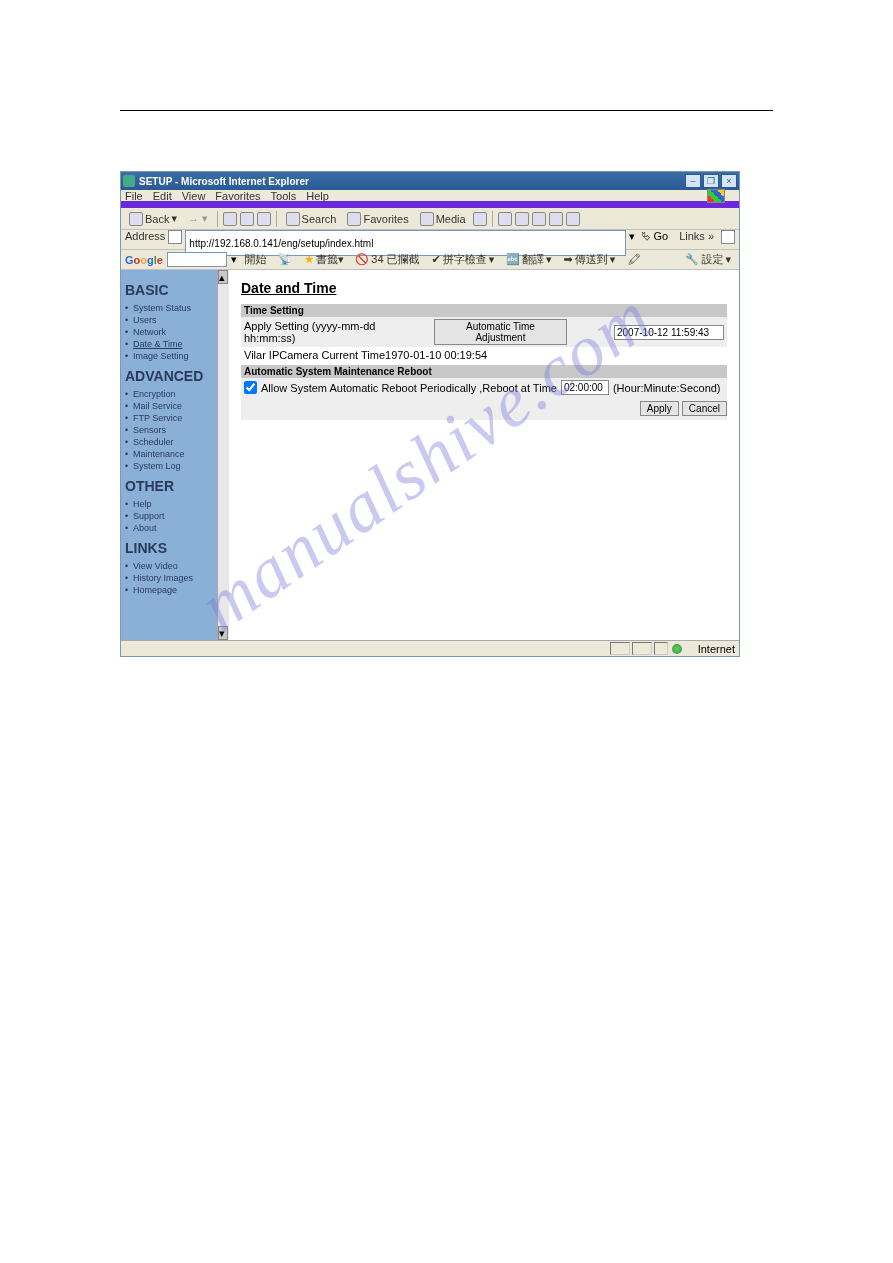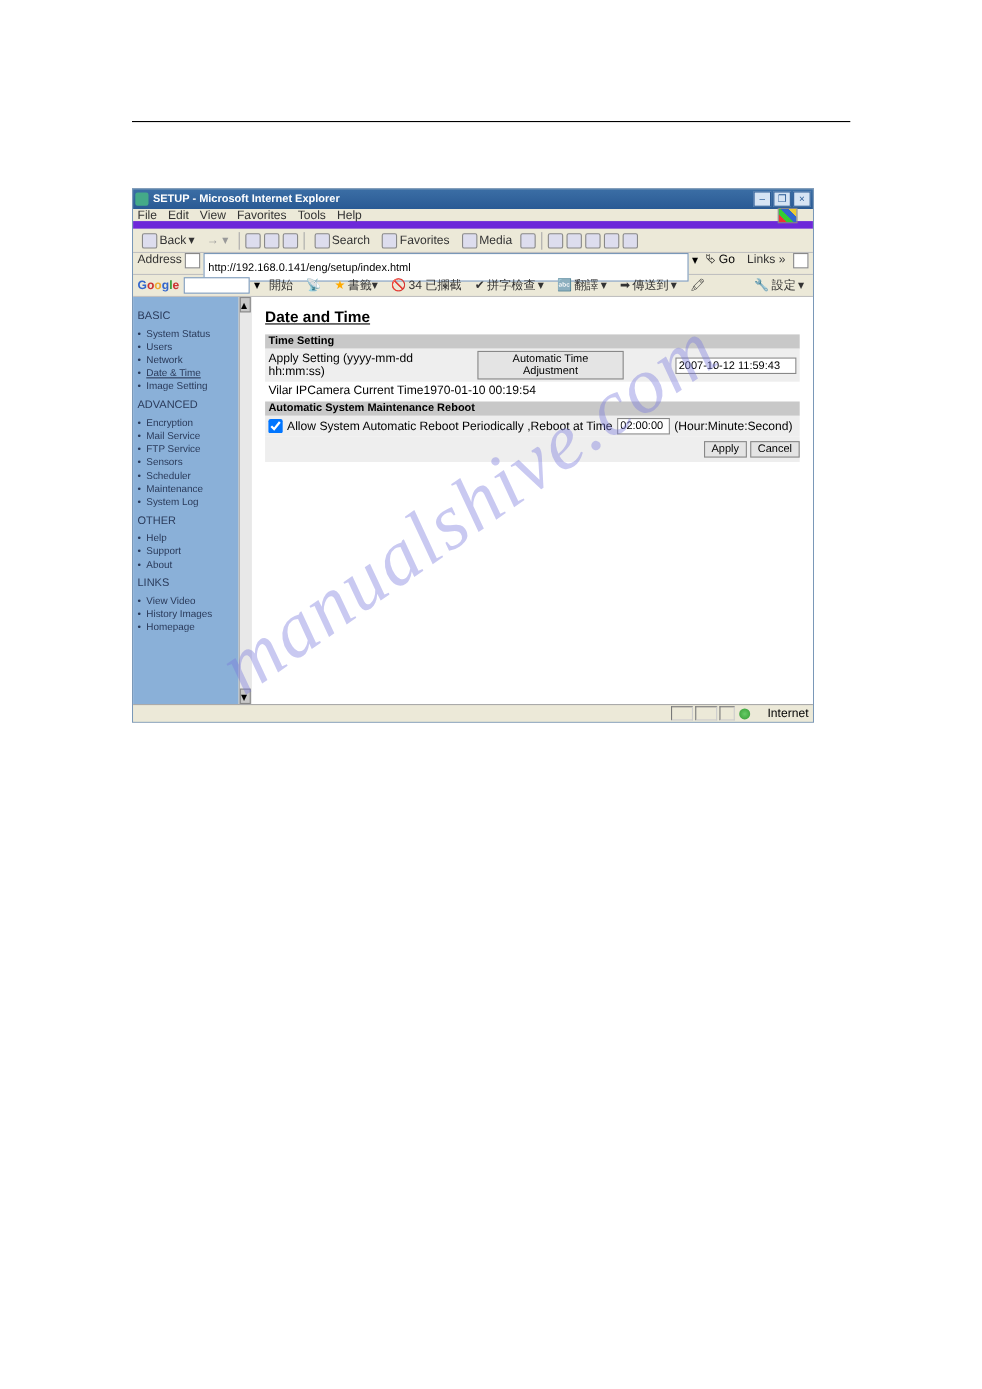--- a/index.html
+++ b/index.html
@@ -32,21 +32,21 @@
 .googlebar .glogo .b { color: #36c; } .googlebar .glogo .r { color: #c33; } .googlebar .glogo .y { color: #ea3; } .googlebar .glogo .g { color: #393; }
 .googlebar input { width: 60px; height: 15px; border: 1px solid #7a98b8; background: #fff; }
 .googlebar .gbtn { padding: 0 4px; display: inline-flex; align-items: center; gap: 2px; cursor: pointer; color: #333; }
 .googlebar .star { color: #fa0; }
 .content { display: flex; height: 370px; background: #fff; }
 .sidebar-wrap { display: flex; }
 .sidebar { width: 96px; background: #8ab0d8; padding: 6px 4px; overflow: auto; }
 .scrolltrack { width: 12px; background: #e8e8e8; border-left: 1px solid #aaa; position: relative; }
 .scrollthumb { position: absolute; top: 0; left: 0; width: 10px; height: 14px; background: #c8c8c8; border: 1px solid #888; }
 .scrollthumb.bot { top: auto; bottom: 0; }
-.sidebar h4 { font-size: 10px; color: #2a3a5a; font-weight: normal; margin: 6px 0 4px 0; }
+.sidebar h4 { font-size: 14px; color: #2a3a5a; font-weight: bold; margin: 6px 0 4px 0; }
 .sidebar ul { list-style: none; padding-left: 8px; }
 .sidebar li { font-size: 9px; color: #2a3a5a; padding: 1px 0; cursor: pointer; position: relative; }
 .sidebar li::before { content: "•"; position: absolute; left: -8px; color: #2a3a5a; }
 .sidebar li.active { text-decoration: underline; }
 .main { flex: 1; padding: 10px 12px; background: #fff; overflow: hidden; }
 .main h2 { font-size: 14px; font-weight: bold; margin-bottom: 8px; text-decoration: underline; }
 .section-hdr { background: #c8c8c8; font-weight: bold; font-size: 10px; padding: 1px 3px; margin-top: 2px; }
 .row { display: flex; align-items: center; padding: 2px 3px; gap: 4px; font-size: 10px; background: #eee; }
 .row.plain { background: transparent; }
 .txtinput { height: 15px; border: 1px solid #888; background: #fff; padding: 0 2px; font-size: 10px; }

